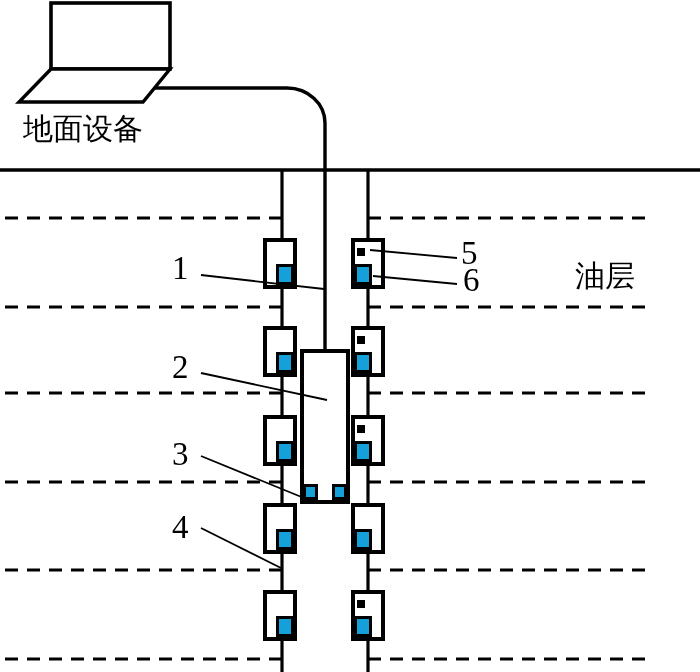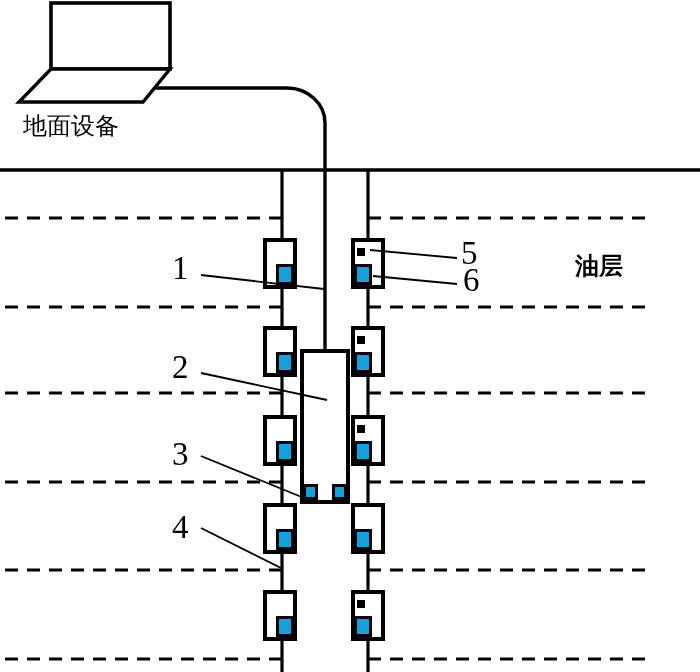--- a/index.html
+++ b/index.html
@@ -2,23 +2,23 @@
 <html><head>
 <meta charset="utf-8">
 <style>
   html,body{margin:0;padding:0;background:#fff;}
   .stage{
     position:relative;width:700px;height:672px;background:#fff;overflow:hidden;
     font-family:"Liberation Serif","DejaVu Serif",serif;
   }
   .stage svg{position:absolute;left:0;top:0;}
   .lbl{position:absolute;color:#000;line-height:1;white-space:nowrap;user-select:none;}
-  .cjk{font-size:24px;letter-spacing:0px;}
+  .cjk{font-size:30px;letter-spacing:0px;}
   .surface{left:23px;top:114px;}
-  .oil{left:575px;top:254px;font-weight:bold;}
+  .oil{left:575px;top:261px;}
   .num{font-size:33px;}
   .n1{left:172px;top:252px;}
   .n2{left:172px;top:351px;}
   .n3{left:172px;top:438px;}
   .n4{left:172px;top:511px;}
   .n5{left:461px;top:237px;}
   .n6{left:463px;top:264px;}
 </style>
 </head>
 <body>

